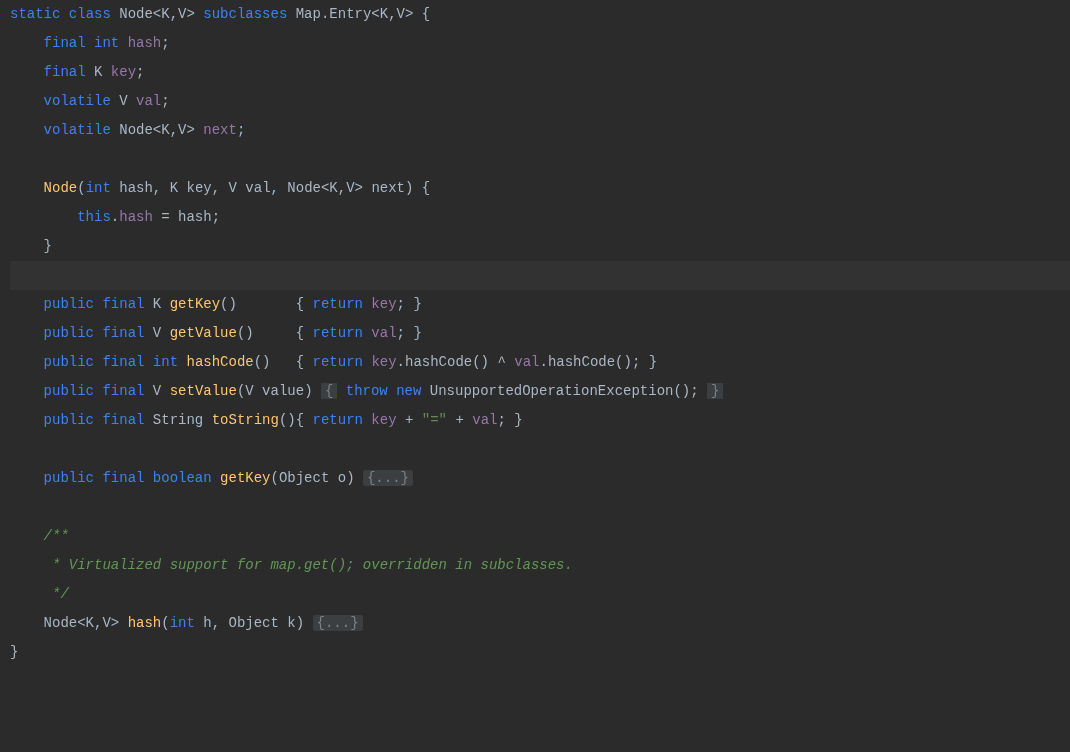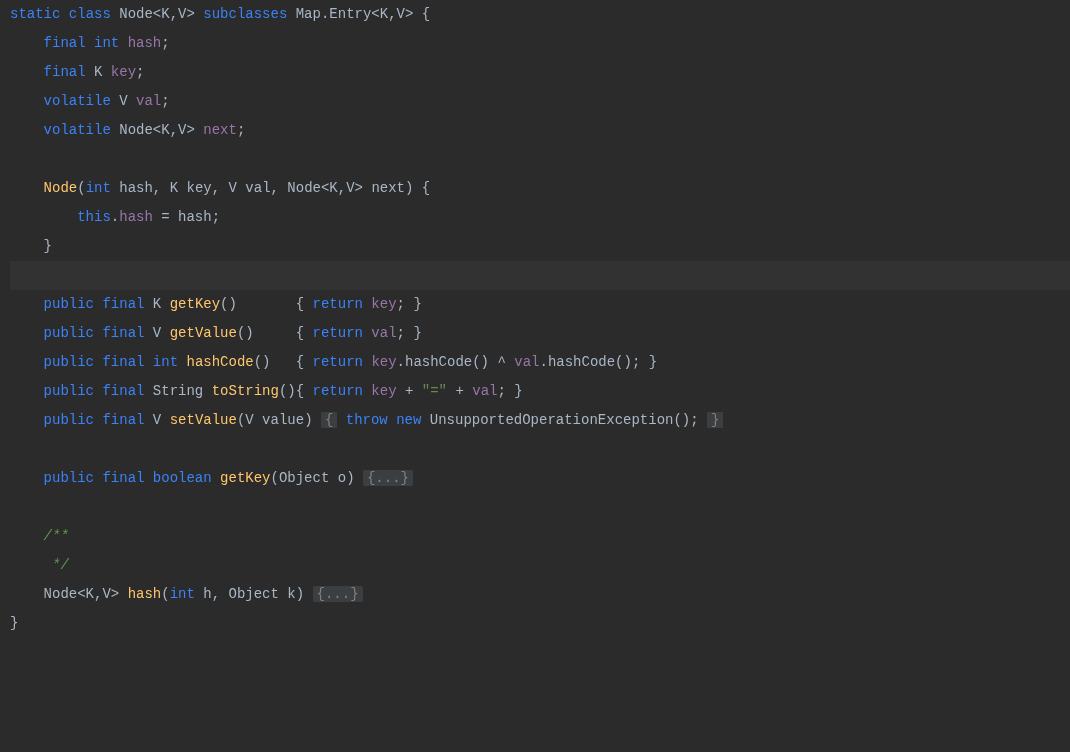--- a/index.html
+++ b/index.html
@@ -56,22 +56,23 @@
 <div class="line">    <span class="kw">volatile</span> <span>V</span> <span class="field">val</span><span>;</span></div>
 <div class="line">    <span class="kw">volatile</span> <span>Node</span><span>&lt;K,V&gt;</span> <span class="field">next</span><span>;</span></div>
 <div class="line"> </div>
 <div class="line">    <span class="method">Node</span><span>(</span><span class="kw">int</span> <span>hash</span><span>,</span> <span>K</span> <span>key</span><span>,</span> <span>V</span> <span>val</span><span>,</span> <span>Node</span><span>&lt;K,V&gt;</span> <span>next</span><span>)</span> <span>{</span></div>
 <div class="line">        <span class="kw">this</span><span>.</span><span class="field">hash</span> <span>=</span> <span>hash</span><span>;</span></div>
 <div class="line">    <span>}</span></div>
 <div class="line highlight-line"> </div>
 <div class="line">    <span class="kw">public</span> <span class="kw">final</span> <span>K</span> <span class="method">getKey</span><span>()</span>       <span>{</span> <span class="kw">return</span> <span class="field">key</span><span>;</span> <span>}</span></div>
 <div class="line">    <span class="kw">public</span> <span class="kw">final</span> <span>V</span> <span class="method">getValue</span><span>()</span>     <span>{</span> <span class="kw">return</span> <span class="field">val</span><span>;</span> <span>}</span></div>
 <div class="line">    <span class="kw">public</span> <span class="kw">final</span> <span class="kw">int</span> <span class="method">hashCode</span><span>()</span>   <span>{</span> <span class="kw">return</span> <span class="field">key</span><span>.</span><span>hashCode</span><span>()</span> <span>^</span> <span class="field">val</span><span>.</span><span>hashCode</span><span>()</span><span>;</span> <span>}</span></div>
+<div class="line">    <span class="kw">public</span> <span class="kw">final</span> <span>V</span> <span class="method">setValue</span><span>(</span><span>V</span> <span>value</span><span>)</span> <span class="fold2">{</span> <span class="kw">throw</span> <span class="kw">new</span> <span>UnsupportedOperationException</span><span>()</span><span>;</span> <span class="fold2">}</span></div>
 <div class="line">    <span class="kw">public</span> <span class="kw">final</span> <span>String</span> <span class="method">toString</span><span>()</span><span>{</span> <span class="kw">return</span> <span class="field">key</span> <span>+</span> <span class="str">"="</span> <span>+</span> <span class="field">val</span><span>;</span> <span>}</span></div>
-<div class="line">    <span class="kw">public</span> <span class="kw">final</span> <span>V</span> <span class="method">setValue</span><span>(</span><span>V</span> <span>value</span><span>)</span> <span class="fold2">{</span> <span class="kw">throw</span> <span class="kw">new</span> <span>UnsupportedOperationException</span><span>()</span><span>;</span> <span class="fold2">}</span></div>
 <div class="line"> </div>
 <div class="line">    <span class="kw">public</span> <span class="kw">final</span> <span class="kw">boolean</span> <span class="method">getKey</span><span>(</span><span>Object</span> <span>o</span><span>)</span> <span class="fold">{...}</span></div>
 <div class="line"> </div>
 <div class="line">    <span class="doccomment">/**</span></div>
+<div class="line">    <span class="doccomment"> * Virtualized support for map.get(); overridden in subclasses.</span></div>
 <div class="line">    <span class="doccomment"> */</span></div>
 <div class="line">    <span>Node</span><span>&lt;K,V&gt;</span> <span class="method">hash</span><span>(</span><span class="kw">int</span> <span>h</span><span>,</span> <span>Object</span> <span>k</span><span>)</span> <span class="fold">{...}</span></div>
 <div class="line"><span>}</span></div>
 </div>
 
 </body></html>

